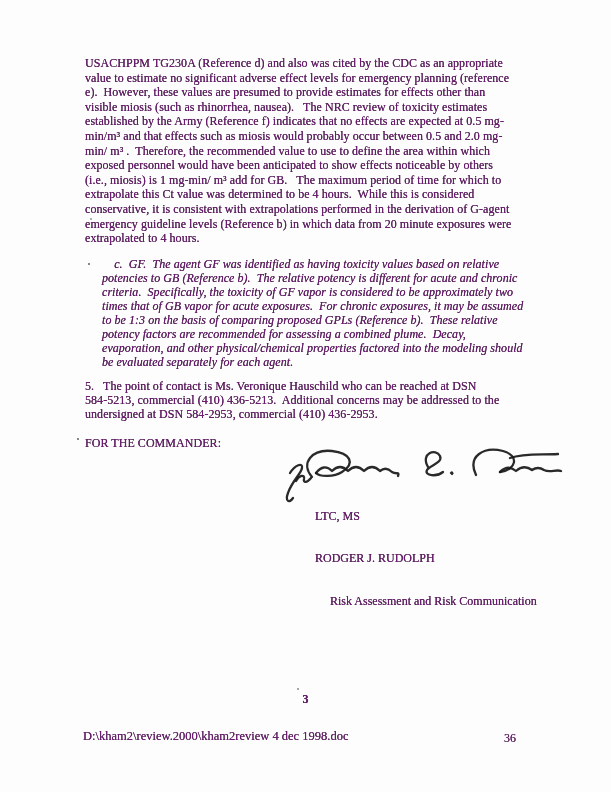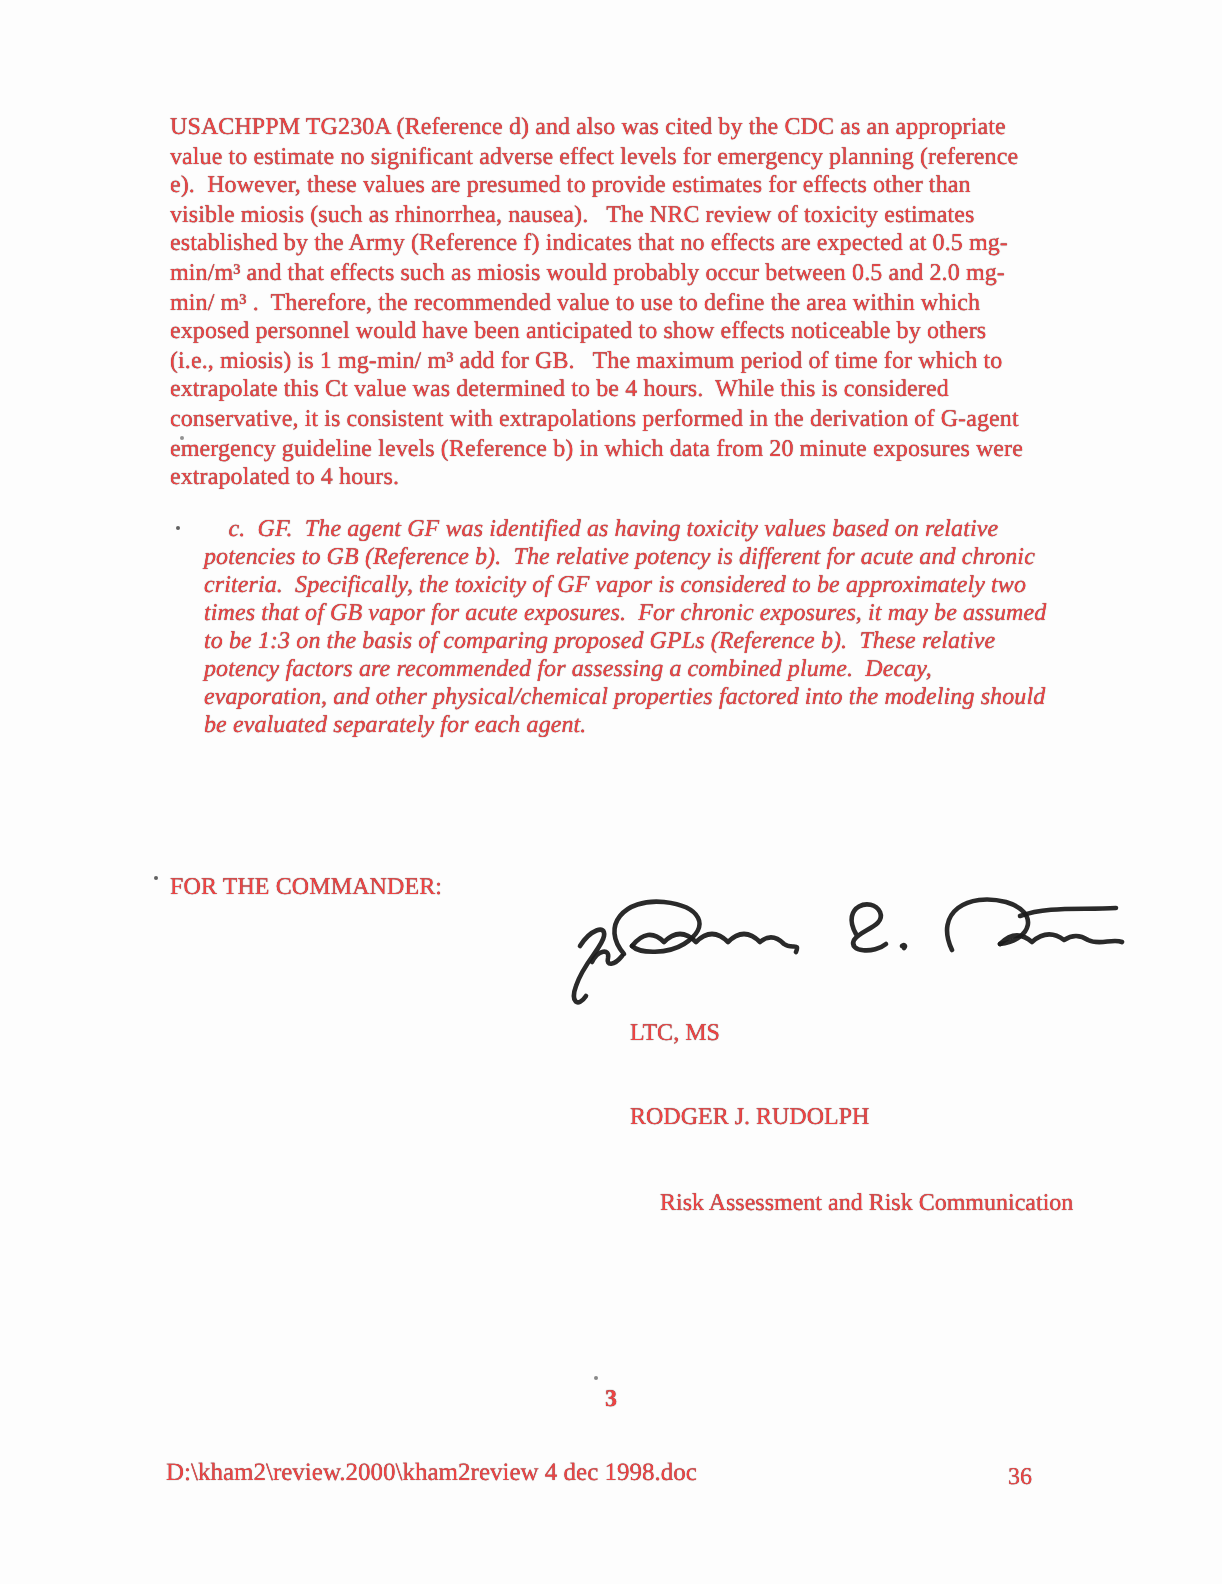--- a/index.html
+++ b/index.html
@@ -8,21 +8,21 @@
     background: #e8e8e8;
   }
   .page {
     position: relative;
     width: 611px;
     height: 792px;
     margin: 0 auto;
     background: #fdfdfd;
     overflow: hidden;
     font-family: "Liberation Serif", "DejaVu Serif", serif;
-    color: #ef4444;
+    color: #701a75;
   }
   .txt {
     position: absolute;
     white-space: pre;
     font-size: 12px;
     letter-spacing: 0.05px;
     text-shadow: 0 0 0.45px rgba(0,0,0,0.85);
   }
   .para-1        { left: 85px;  top: 56px;  line-height: 14.6px; }
   .para-c        { left: 102px;  top: 257px; line-height: 14.0px; font-style: italic; }
@@ -112,20 +112,23 @@
 
   <div class="txt para-c">    c.  GF.  The agent GF was identified as having toxicity values based on relative
 potencies to GB (Reference b).  The relative potency is different for acute and chronic
 criteria.  Specifically, the toxicity of GF vapor is considered to be approximately two
 times that of GB vapor for acute exposures.  For chronic exposures, it may be assumed
 to be 1:3 on the basis of comparing proposed GPLs (Reference b).  These relative
 potency factors are recommended for assessing a combined plume.  Decay,
 evaporation, and other physical/chemical properties factored into the modeling should
 be evaluated separately for each agent.</div>
 
+  <div class="txt para-5">5.   The point of contact is Ms. Veronique Hauschild who can be reached at DSN
+584-5213, commercial (410) 436-5213.  Additional concerns may be addressed to the
+undersigned at DSN 584-2953, commercial (410) 436-2953.</div>
 
   <div class="txt for-commander">FOR THE COMMANDER:</div>
 
   <svg class="signature-svg" viewBox="0 0 298 62" xmlns="http://www.w3.org/2000/svg" aria-hidden="true">
 
     <path d="M22,30 C27,22 35,19 34,25 C33,31 24,38 20,50 C17,58 21,61 25,55"></path>
     <path d="M28,38 C31,32 37,31 36,36 C35,40 39,40 43,35"></path>
 
     <path d="M44,34 C32,20 44,6 64,8 C82,10 88,20 74,29 C66,34 52,34 48,30"></path>
     <path d="M48,30 Q56,20 64,28 Q72,20 80,28 Q88,20 96,28 Q104,20 112,28 Q118,23 124,29 C128,32 132,28 130,33"></path>

